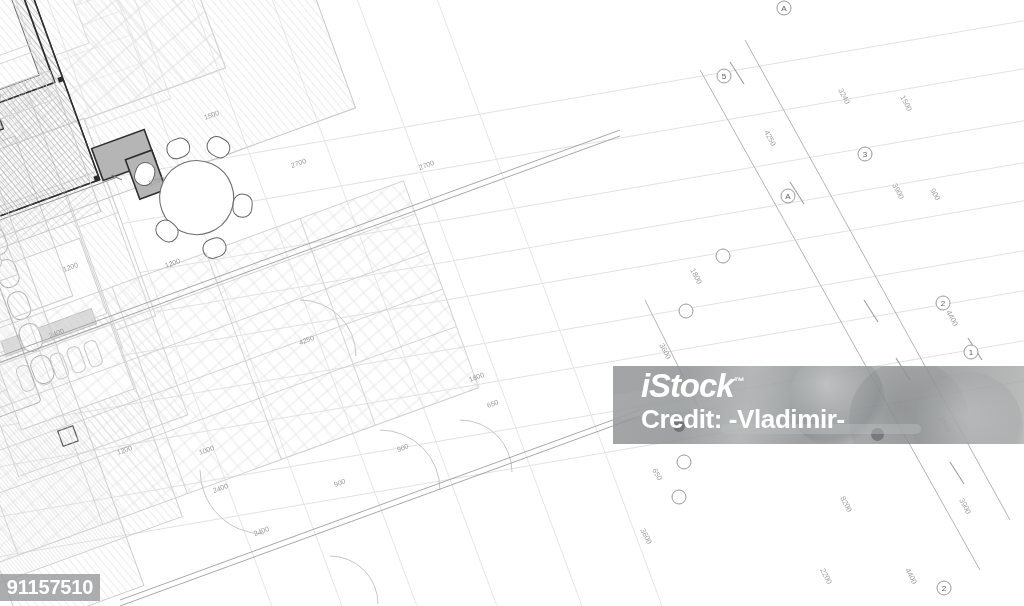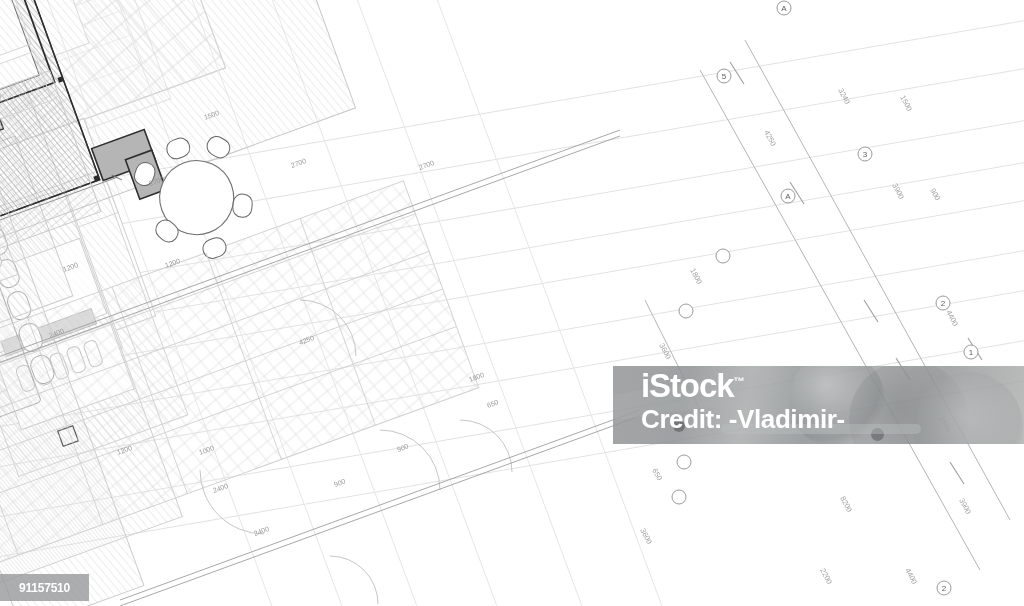--- a/index.html
+++ b/index.html
@@ -25,34 +25,34 @@
   #wm-band .b2{width:120px;height:120px;left:236px;top:-6px;background:radial-gradient(circle at 42% 40%,rgba(110,114,116,.40),rgba(120,124,126,.10) 66%,rgba(0,0,0,0) 74%);}
   #wm-band .b3{width:110px;height:110px;left:300px;top:6px;background:radial-gradient(circle at 46% 40%,rgba(196,199,198,.45),rgba(130,134,136,.18) 64%,rgba(0,0,0,0) 75%);}
   #wm-band .dot1{width:12px;height:12px;left:60px;top:54px;background:rgba(80,84,86,.55);}
   #wm-band .dot2{width:13px;height:13px;left:258px;top:62px;background:rgba(86,90,92,.55);}
   #wm-band .streak{position:absolute;left:108px;top:58px;width:200px;height:10px;background:rgba(186,190,190,.45);border-radius:6px;}
   #wm-band .streak2{position:absolute;left:-10px;top:18px;width:170px;height:26px;background:rgba(175,179,180,.28);transform:rotate(-8deg);}
 
   #wm-istock{
     position:absolute;left:28px;top:3px;color:#ffffff;
     font-size:33px;font-weight:bold;letter-spacing:-1.1px;
-    font-family:"Liberation Sans", sans-serif;line-height:1;
+    font-family:"Liberation Sans", sans-serif;line-height:1;font-style:italic;
   }
   #wm-istock .tm{font-size:11px;vertical-align:super;letter-spacing:0;font-weight:bold;}
   #wm-credit{
     position:absolute;left:28px;top:40px;color:#ffffff;
     font-size:26px;font-weight:bold;letter-spacing:-.4px;
     font-family:"Liberation Sans", sans-serif;line-height:1;
   }
 
   
   #id-badge{
-    position:absolute;left:0px;top:574px;width:89px;height:27px;
+    position:absolute;left:0px;top:574px;width:100px;height:27px;
     background:rgba(150,153,155,.80);
-    color:#ffffff;font-size:12px;font-weight:bold;
+    color:#ffffff;font-size:20px;font-weight:bold;
     display:flex;align-items:center;justify-content:center;
     letter-spacing:-.2px;
   }
 </style>
 </head>
 <body>
 
 <div id="stage">
 
   <svg class="layer" viewBox="0 0 1024 606">

